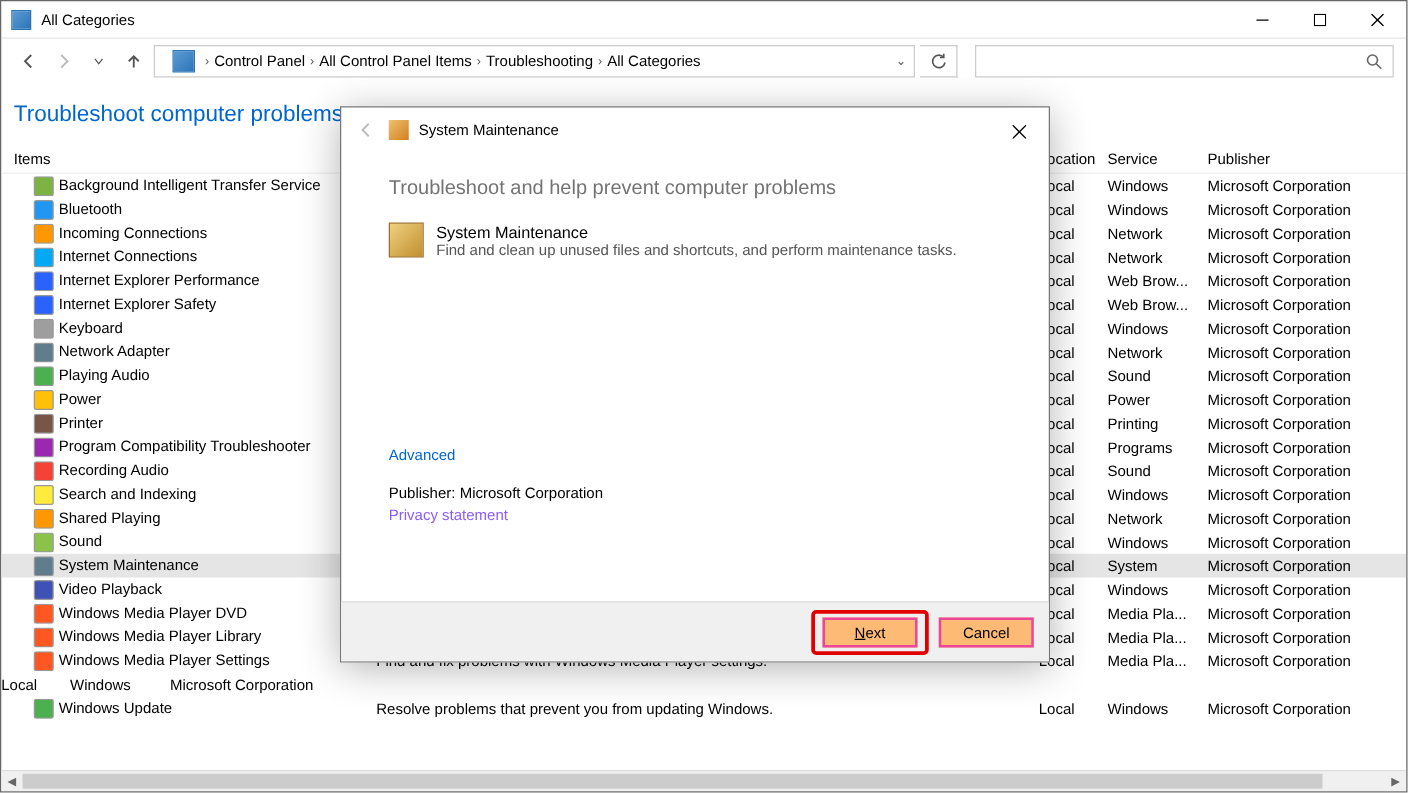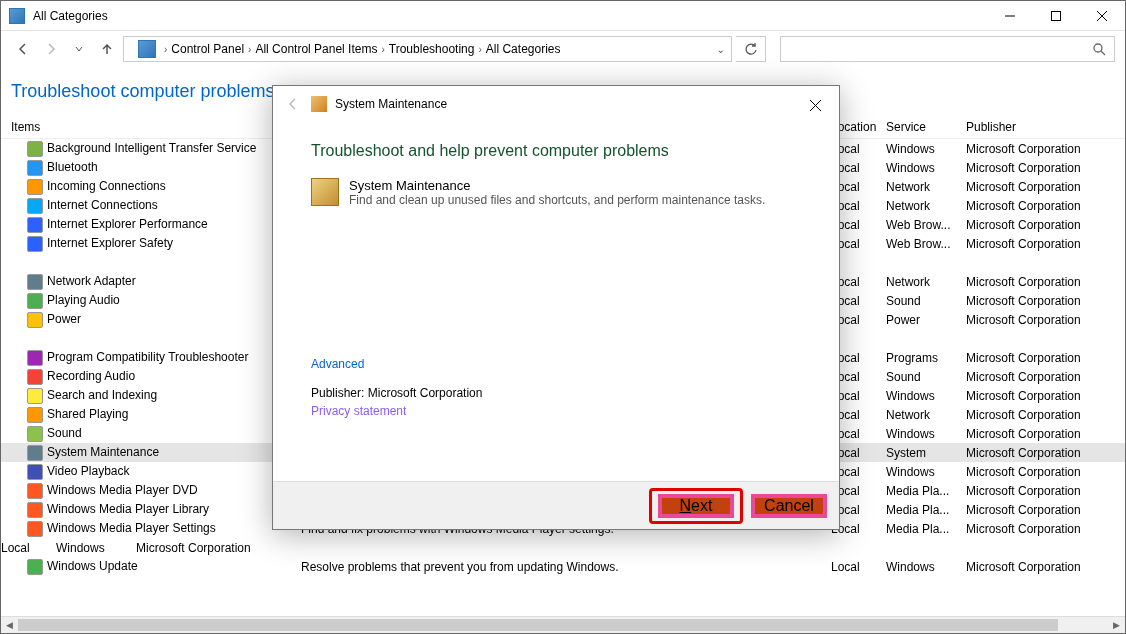--- a/index.html
+++ b/index.html
@@ -53,31 +53,31 @@
 .hscroll .arrow.left{ left:0; } .hscroll .arrow.right{ right:0; }
 
 
 .dialog { position:absolute; top:84px; left:271px; width:568px; height:445px; background:#fff; border:1px solid #777; box-shadow:0 5px 30px rgba(0,0,0,.3); display:flex; flex-direction:column; }
 .dlg-head { height:36px; display:flex; align-items:center; padding:0 8px; }
 .dlg-head .back { width:24px; height:24px; display:flex; align-items:center; justify-content:center; color:#bbb; margin-right:6px; }
 .dlg-head .hicon { width:16px; height:16px; background:linear-gradient(135deg,#f0c070,#d08020); margin-right:8px; }
 .dlg-head .htxt { font-size:12px; flex:1; }
 .dlg-head .close { width:40px; height:30px; display:flex; align-items:center; justify-content:center; position:absolute; right:4px; top:4px; }
 .dlg-body { flex:1; padding:8px 38px 0 38px; }
-.dlg-title { color:#14532d; font-size:16px; margin-bottom:18px; margin-top:12px; }
+.dlg-title { color:#737373; font-size:16px; margin-bottom:18px; margin-top:12px; }
 .dlg-item { display:flex; gap:10px; margin-bottom:20px; }
 .dlg-item .big-icon { width:28px; height:28px; background:linear-gradient(135deg,#f0d080,#c09030); border:1px solid #a07020; flex-shrink:0; }
 .dlg-item .name { font-size:13px; color:#000; }
 .dlg-item .desc { font-size:12px; color:#555; }
 .dlg-adv { color:#0066cc; font-size:12px; margin-top:130px; display:inline-block; }
 .dlg-pub { font-size:12px; margin-top:14px; }
 .dlg-pub .lbl { color:#000; }
 .dlg-priv { color:#8b5cf6; font-size:12px; margin-top:4px; display:inline-block; }
 .dlg-foot { height:48px; background:#f0f0f0; border-top:1px solid #ddd; display:flex; align-items:center; justify-content:flex-end; gap:8px; padding:0 12px; }
-.dlg-btn { min-width:76px; height:24px; border:4px solid #ec4899; background:#c2410c; font-size:16px; display:flex; align-items:center; justify-content:center; }
+.dlg-btn { min-width:76px; height:24px; border:2px solid #ec4899; background:#fdba74; font-size:12px; display:flex; align-items:center; justify-content:center; }
 .dlg-btn .u { text-decoration:underline; }
 .red-box { border:3px solid #e00000; border-radius:4px; padding:3px 6px; }
 </style>
 </head>
 <body>
 
 <div class="titlebar">
   <div class="app-icon"></div>
   <div class="title">All Categories</div>
   <div class="winbtns">
@@ -212,20 +212,24 @@
         <div class="c-name">
           <span class="mini-icon" style="background:#2962ff"></span>
           <span>Internet Explorer Safety</span>
         </div>
         <div class="c-desc"></div>
         <div class="c-loc">Local</div>
         <div class="c-cat">Web Brow...</div>
         <div class="c-pub">Microsoft Corporation</div>
       </div>
       <div class="row">
+        <div class="c-name">
+          <span class="mini-icon" style="background:#9e9e9e"></span>
+          <span>Keyboard</span>
+        </div>
         <div class="c-desc"></div>
         <div class="c-loc">Local</div>
         <div class="c-cat">Windows</div>
         <div class="c-pub">Microsoft Corporation</div>
       </div>
       <div class="row">
         <div class="c-name">
           <span class="mini-icon" style="background:#607d8b"></span>
           <span>Network Adapter</span>
         </div>
@@ -248,20 +252,24 @@
         <div class="c-name">
           <span class="mini-icon" style="background:#ffc107"></span>
           <span>Power</span>
         </div>
         <div class="c-desc"></div>
         <div class="c-loc">Local</div>
         <div class="c-cat">Power</div>
         <div class="c-pub">Microsoft Corporation</div>
       </div>
       <div class="row">
+        <div class="c-name">
+          <span class="mini-icon" style="background:#795548"></span>
+          <span>Printer</span>
+        </div>
         <div class="c-desc"></div>
         <div class="c-loc">Local</div>
         <div class="c-cat">Printing</div>
         <div class="c-pub">Microsoft Corporation</div>
       </div>
       <div class="row">
         <div class="c-name">
           <span class="mini-icon" style="background:#9c27b0"></span>
           <span>Program Compatibility Troubleshooter</span>
         </div>

